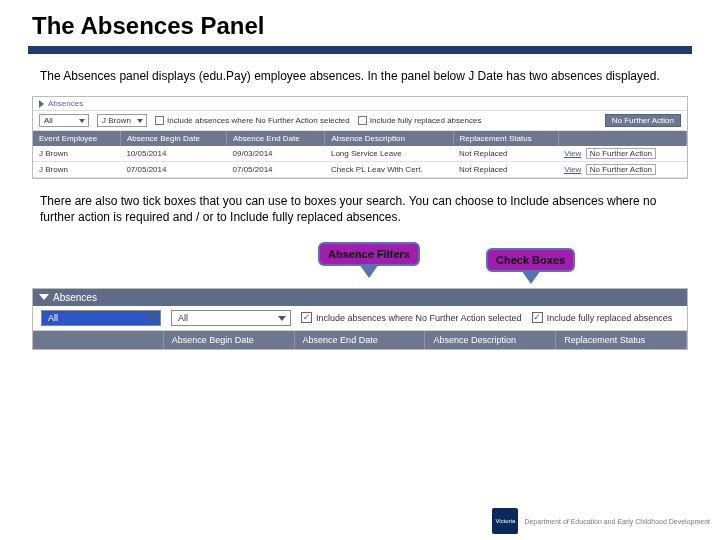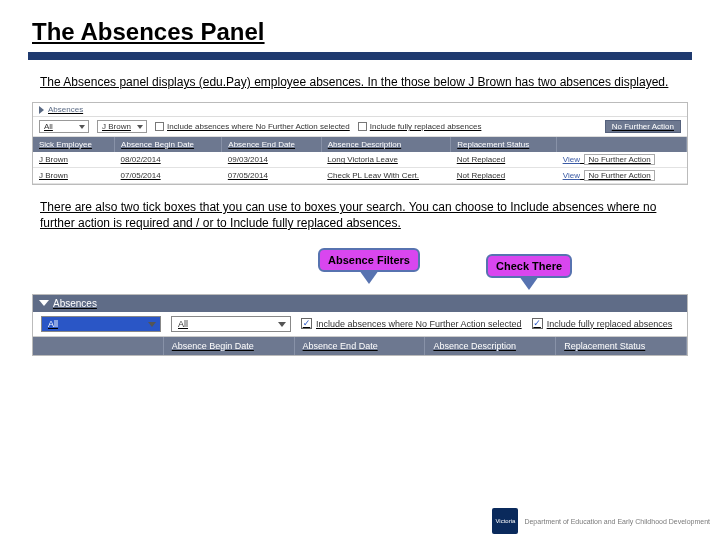--- a/index.html
+++ b/index.html
@@ -3,21 +3,21 @@
 <meta charset="utf-8">
 <style>
   * { box-sizing: border-box; margin: 0; padding: 0; }
   body {
     width: 720px; height: 540px;
     font-family: Arial, Helvetica, sans-serif;
     background: #fff;
     position: relative;
     overflow: hidden;
   }
-  .slide { padding: 18px 28px 0 28px; text-decoration: underline; }
+  .slide { padding: 12px 28px 0 28px; }
   .title {
     font-size: 24px; font-weight: bold;
     color: #000;
     margin-bottom: 6px;
     padding-left: 4px;
   }
   .title-rule {
     height: 8px;
     background: #1f3a6f;
     margin-bottom: 14px;
@@ -82,21 +82,21 @@
   
   .callouts {
     position: relative;
     height: 46px;
     margin-top: 16px;
   }
   .callout {
     position:absolute;
     border:2px solid #5773b0;
     border-radius:6px;
-    background:#d946ef;
+    background:#a21caf;
     font-size:11px; font-weight:bold; color:#000;
     text-align:center;
     padding:4px 8px;
     min-width:70px;
   }
   .callout::after{
     content:"";
     position:absolute;
     bottom:-14px; left:50%; transform:translateX(-50%);
     width:0;height:0;
@@ -156,72 +156,72 @@
 </style>
 </head>
 <body>
 
 <div class="slide">
   <div class="title">The Absences Panel</div>
   <div class="title-rule">
       <div class="title-rule-inner"></div>
     </div>
 
-  <p class="body-text">The Absences panel displays (edu.Pay) employee absences. In the those below J Brown has two absences displayed.</p>
+  <p class="body-text">The Absences panel displays (edu.Pay) employee absences. In the panel below J Date has two absences displayed.</p>
 
   <div class="panel1">
     <div class="hdr">
       <span class="tri"></span>
       <span>Absences</span>
     </div>
     <div class="filter-row">
       <span class="dd">All</span>
       <span class="dd">J Brown</span>
       <span class="chk-label"><span class="chk"></span><span>Include absences where No Further Action selected</span></span>
       <span class="chk-label"><span class="chk"></span><span>Include fully replaced absences</span></span>
       <span style="flex:1"></span>
       <span class="btn-nfa">No Further Action</span>
     </div>
     <table class="tbl">
       <thead>
           <tr>
-        <th>Sick Employee</th>
+        <th>Event Employee</th>
         <th>Absence Begin Date</th>
         <th>Absence End Date</th>
         <th>Absence Description</th>
         <th>Replacement Status</th>
         <th></th>
       </tr>
         </thead>
       <tbody>
         <tr>
           <td>J Brown</td>
-          <td>08/02/2014</td>
+          <td>10/05/2014</td>
           <td>09/03/2014</td>
-          <td>Long Victoria Leave</td>
+          <td>Long Service Leave</td>
           <td>Not Replaced</td>
           <td><span class="link">View</span>&nbsp;&nbsp;<span style="border:1px solid #aaa;padding:0 3px;">No Further Action</span></td>
         </tr>
         <tr>
           <td>J Brown</td>
           <td>07/05/2014</td>
           <td>07/05/2014</td>
           <td>Check PL Leav With Cert.</td>
           <td>Not Replaced</td>
           <td><span class="link">View</span>&nbsp;&nbsp;<span style="border:1px solid #aaa;padding:0 3px;">No Further Action</span></td>
         </tr>
       </tbody>
     </table>
   </div>
 
   <p class="body-text">There are also two tick boxes that you can use to boxes your search. You can choose to Include absences where no further action is required and / or to Include fully replaced absences.</p>
 
   <div class="callouts">
     <div class="callout c1">Absence Filters</div>
-    <div class="callout c2">Check There</div>
+    <div class="callout c2">Check Boxes</div>
   </div>
 
   <div class="panel2">
     <div class="hdr2">
       <span class="tri2"></span>
       <span>Absences</span>
     </div>
     <div class="filter-row2">
       <div class="dd2 open">
         <div class="sel">All</div>

